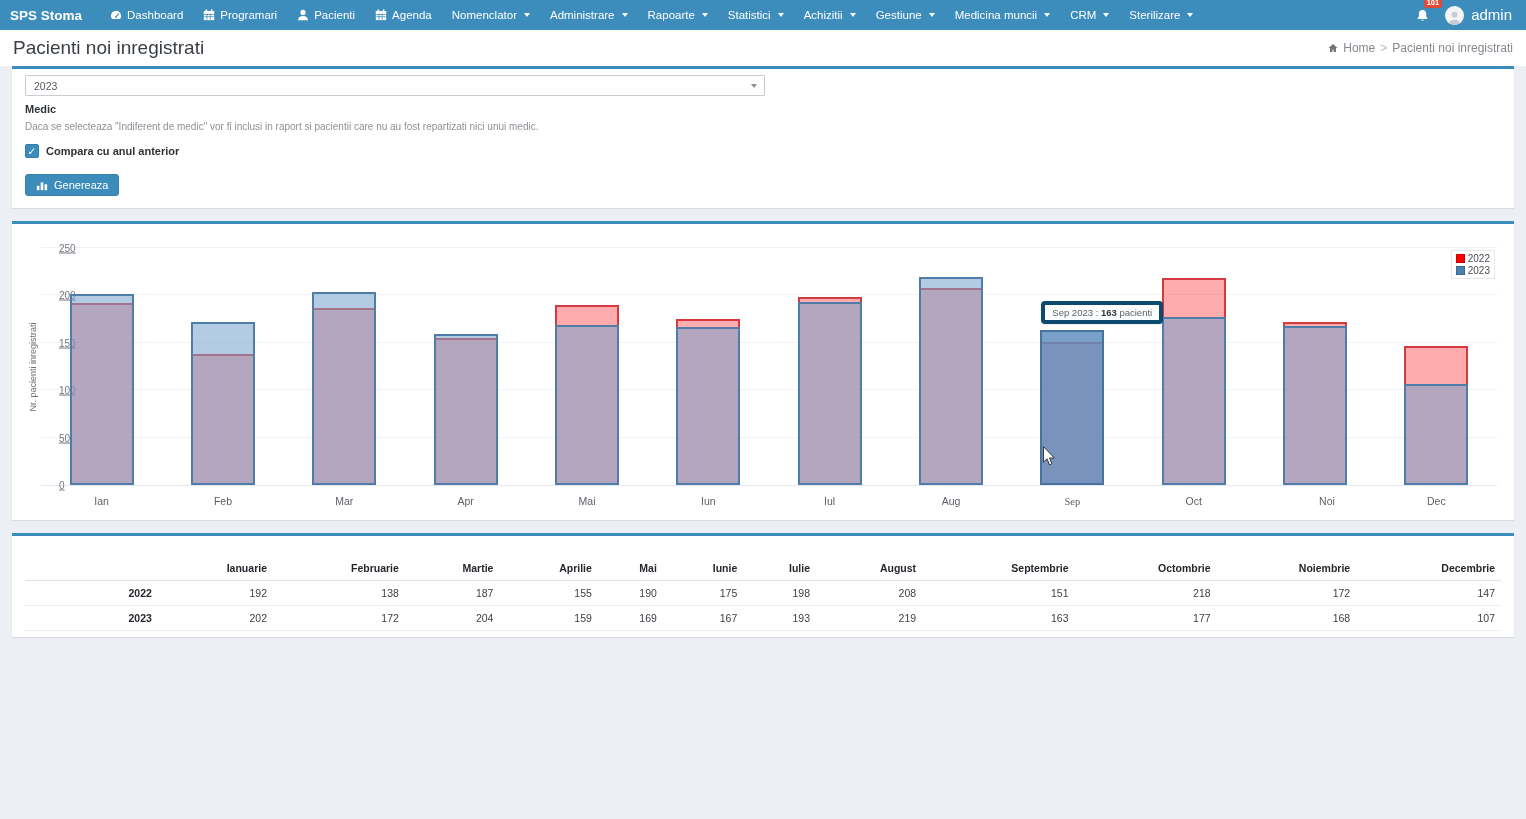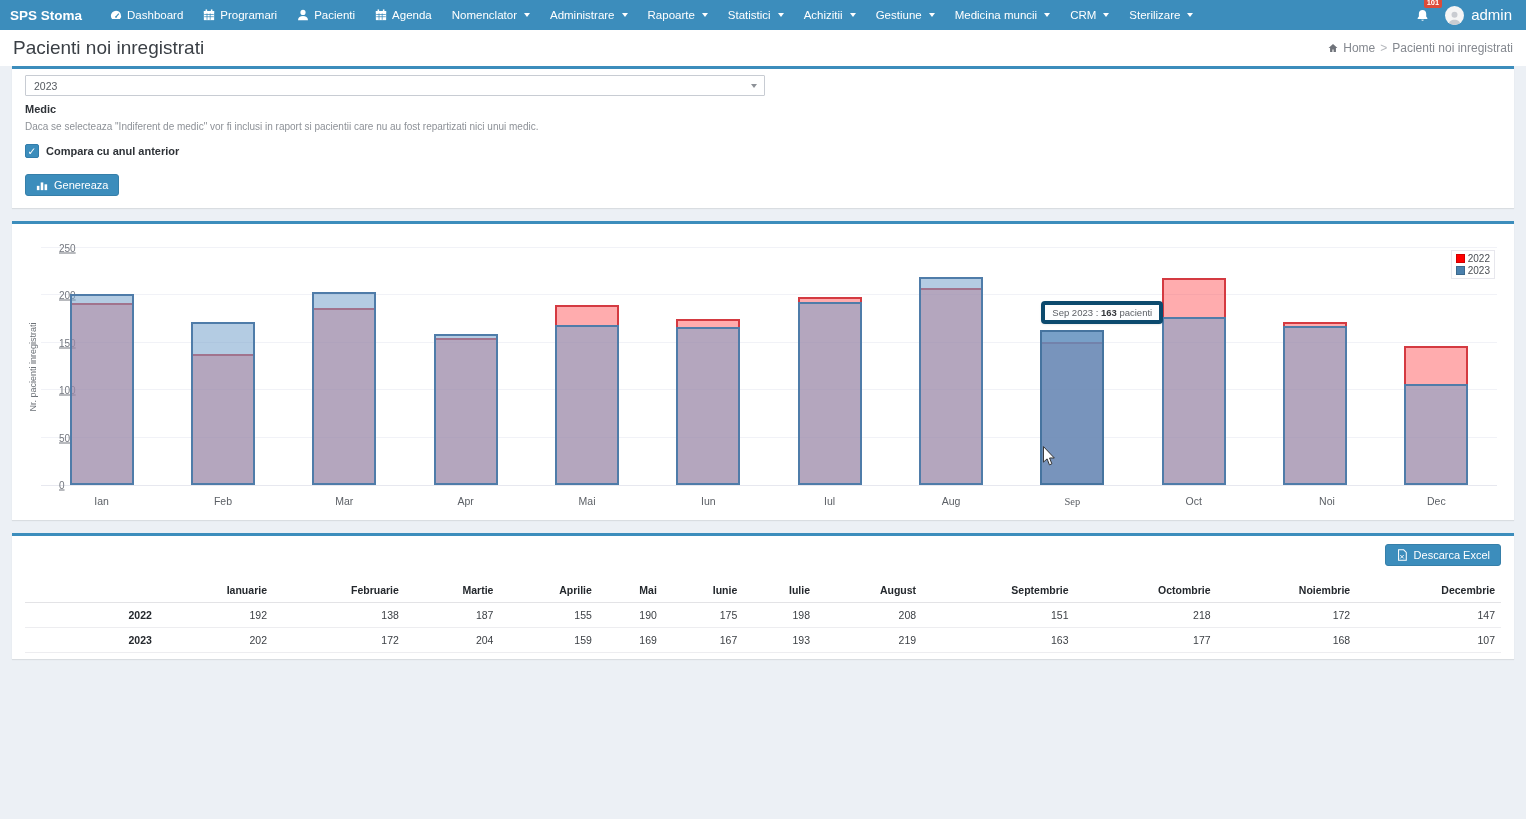--- a/index.html
+++ b/index.html
@@ -298,31 +298,20 @@
         </div>
         <div class="chart-tooltip" style="left: calc(70.8333% - 31px); top: 53px;"><span>Sep 2023 : </span><b>163</b><span> pacienti</span></div>
         <div class="mouse-cursor" style="left: calc(70.8333% - 30px); top: 198px;"><svg width="14" height="20" viewBox="0 0 12 18">
             <path d="M1 0.5 L1 14.5 L4.3 11.6 L6.4 17 L8.6 16 L6.5 10.8 L10.8 10.8 Z" fill="#fff" stroke="#333" stroke-width="0.9"></path>
           </svg></div>
       </div>
   </div>
 </div>
 
 <div class="box box-gap box-table">
-  <div class="table-toolbar">
-    <div class="btn">
-      <span class="icon">
-        <svg width="12" height="12" viewBox="0 0 14 14">
-            <path d="M3 1h6l3 3v9H3z" fill="none" stroke="#fff" stroke-width="1.2"></path>
-            <path d="M5 7l4 4M9 7l-4 4" stroke="#fff" stroke-width="1.1"></path>
-          </svg>
-      </span>
-      <span>Descarca Excel</span>
-    </div>
-  </div>
   <table class="data">
     <thead>
         <tr>
           <th></th>
           <th>Ianuarie</th>
           <th>Februarie</th>
           <th>Martie</th>
           <th>Aprilie</th>
           <th>Mai</th>
           <th>Iunie</th>

